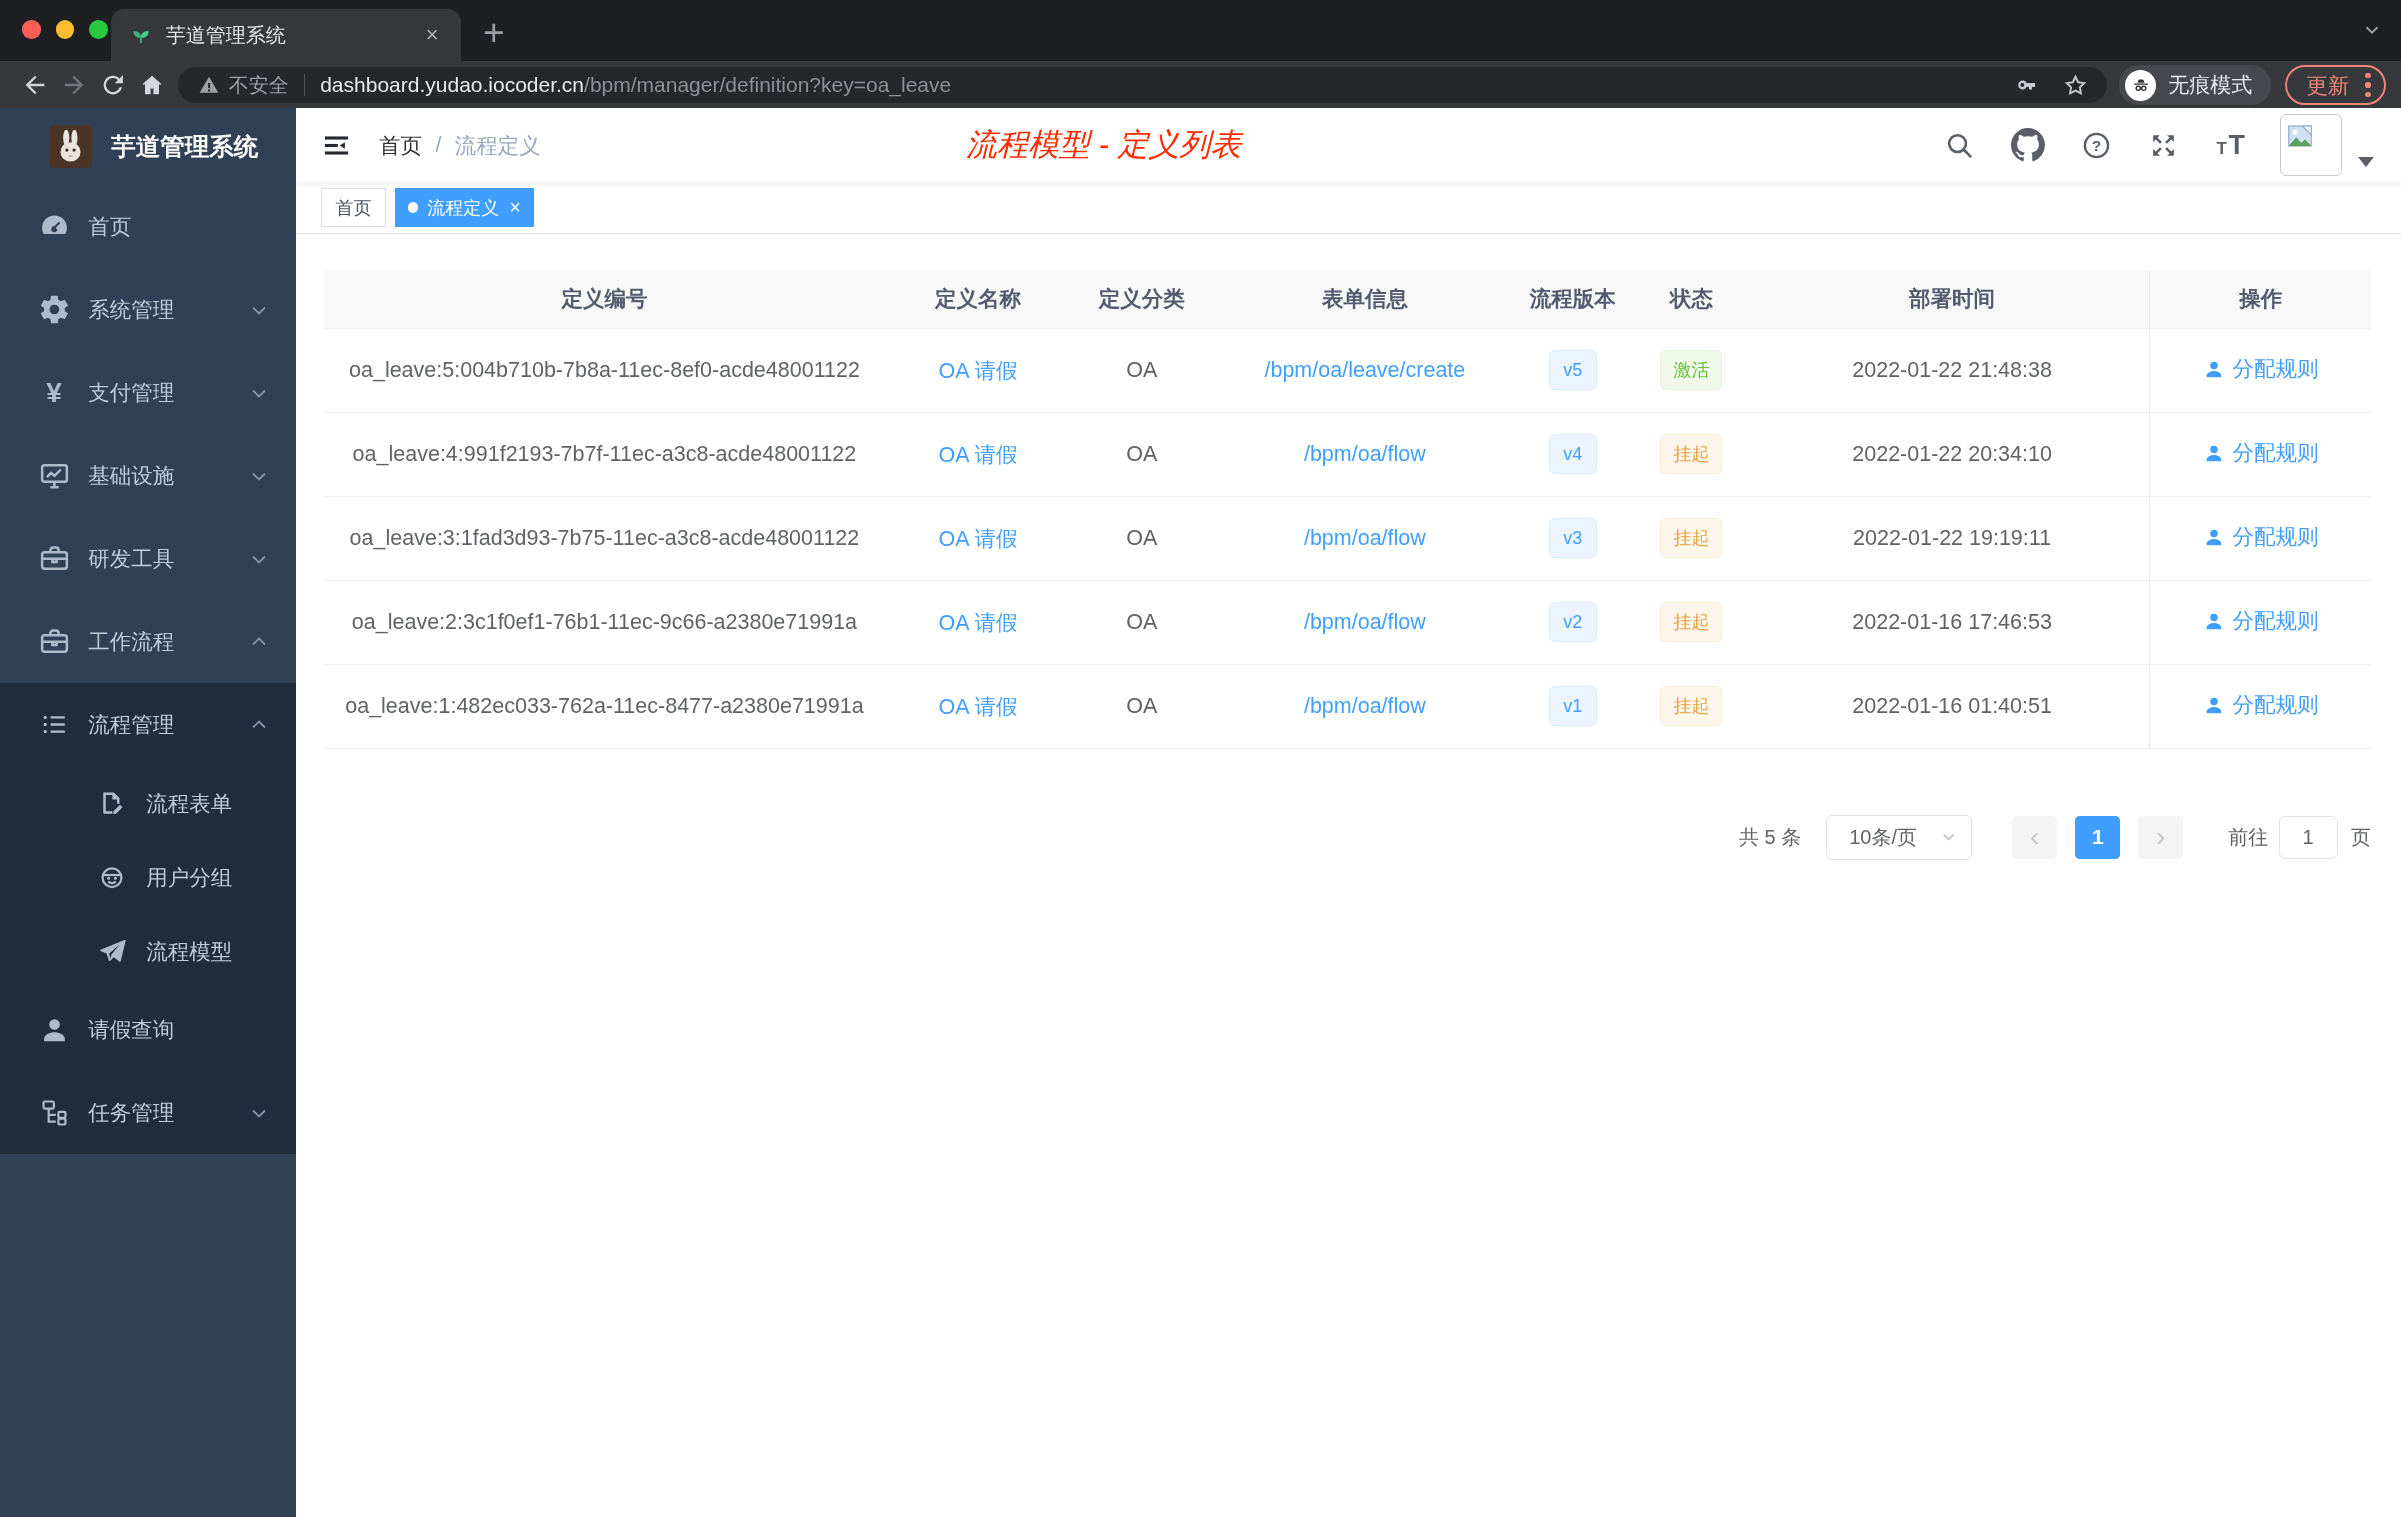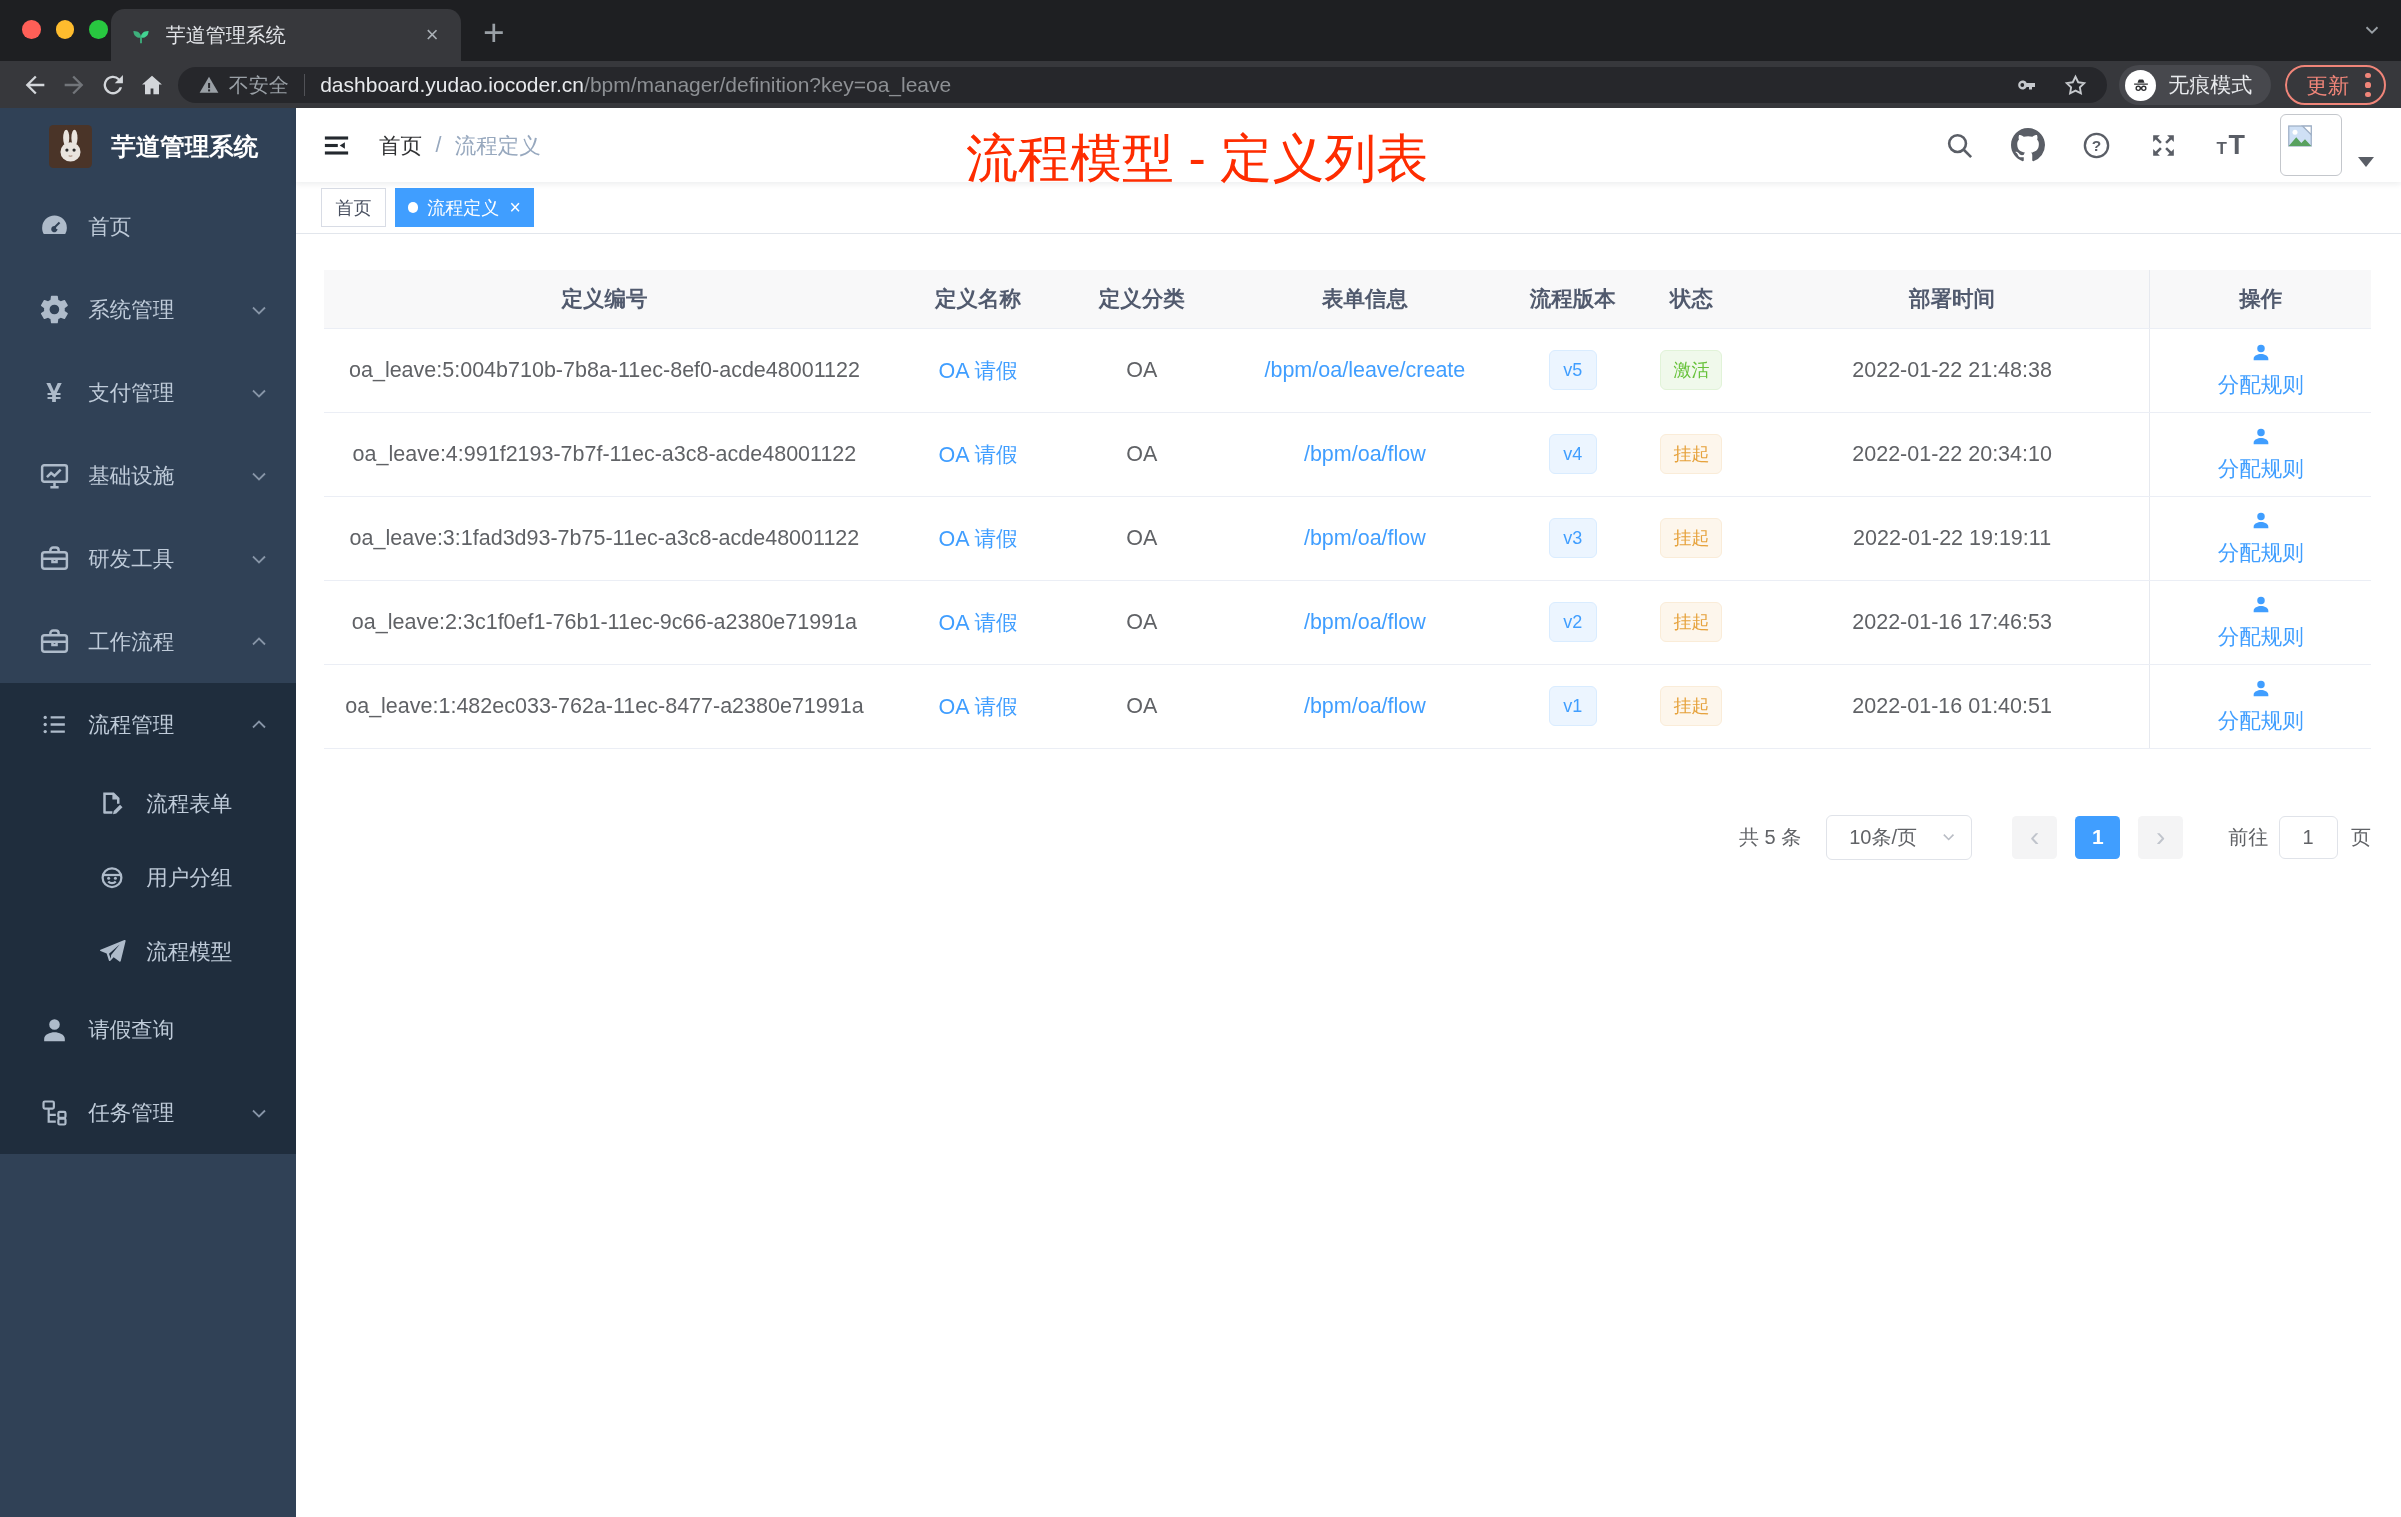--- a/index.html
+++ b/index.html
@@ -66,22 +66,22 @@
   .bc-sep { color:#97a8be; }
   .bc-cur { color:#97a8be; }
   .nav-spacer { flex:1; }
   .hd-ic { color:#5a5e66; margin-left:36px; display:flex; align-items:center; }
   .avatar-box { width:62px; height:62px; border:1.5px solid #c4c7cc; border-radius:6px; background:#fff;
                 margin-left:31px; position:relative; }
   .avatar-box svg { position:absolute; left:4.5px; top:6px; }
   .nav-caret { margin-left:16.3px; margin-top:34px; width:0; height:0;
                border-left:8.2px solid transparent; border-right:8.2px solid transparent; border-top:10.4px solid #5a5e66; }
 
-  .red-note { position:absolute; left:670px; top:16.3px; z-index:9; color:#fe2c00; font-size:52px;
-              white-space:nowrap; pointer-events:none; }
+  .red-note { position:absolute; left:670px; top:16.3px; z-index:9; color:#fe2c00; font-size:31px;
+              white-space:nowrap; pointer-events:none;font-style:italic; }
 
   
   .tagbar { height:52px; background:#fff; border-bottom:1.5px solid #e2e6ec; display:flex; align-items:center;
             padding-left:25px; gap:9px; position:relative; z-index:1; }
   .tag { height:39px; display:inline-flex; align-items:center; padding:0 13.4px; border:1.5px solid #d8dce5;
          background:#fff; color:#495060; font-size:18px; white-space:nowrap; }
   .tag.active { background:#409eff; border-color:#409eff; color:#fff; padding:0 12px; }
   .tag .dot { width:10.4px; height:10.4px; border-radius:50%; background:#fff; margin-right:9px; }
   .tag .x { margin-left:10.4px; font-size:19.3px; line-height:1; }
 
@@ -91,21 +91,21 @@
   table.def th { height:58px; background:#f8f8f9; color:#515a6e; font-size:21.5px; font-weight:700;
                  text-align:center; border-bottom:1.5px solid #ebeef5; }
   table.def td { height:84px; font-size:21.5px; color:#606266; text-align:center;
                  border-bottom:1.5px solid #ebeef5; background:#fff; overflow:hidden; white-space:nowrap; }
   table.def .op { border-left:1.5px solid #e6e9ef; }
   a.blue { color:#409eff; text-decoration:none; cursor:pointer; }
   .chip { display:inline-block; font-size:18px; line-height:1; padding:10.4px 12px; border-radius:6px; border:1.5px solid; }
   .chip.ver { color:#409eff; background:#ecf5ff; border-color:#d9ecff; padding:10.4px 13.4px; }
   .chip.ok  { color:#67c23a; background:#f0f9eb; border-color:#e1f3d8; }
   .chip.warn{ color:#e6a23c; background:#fdf6ec; border-color:#faecd8; }
-  .act { color:#409eff; display:inline-flex; align-items:center; gap:7.4px; cursor:pointer;flex-direction:column; }
+  .act { color:#409eff; display:inline-flex; align-items:center; gap:7.4px; cursor:pointer; }
 
   
   .pagination { margin-top:66px; display:flex; align-items:center; justify-content:flex-end;
                 font-size:20px; color:#606266; }
   .pg-total { margin-right:25px; }
   .pg-select { width:146px; height:45px; border:1.5px solid #e0e3e9; border-radius:6px; display:flex;
                align-items:center; justify-content:space-between; padding:0 13.4px 0 22px; color:#606266; margin-right:31px; background:#fff; }
   .pg-select .sel-chev { color:#b8bcc4; display:flex; }
   .pg-btn { width:45px; height:43px; border-radius:4.5px; background:#f4f4f5; color:#c0c4cc; display:flex;
             align-items:center; justify-content:center; font-size:28px; margin:0 9px; }

